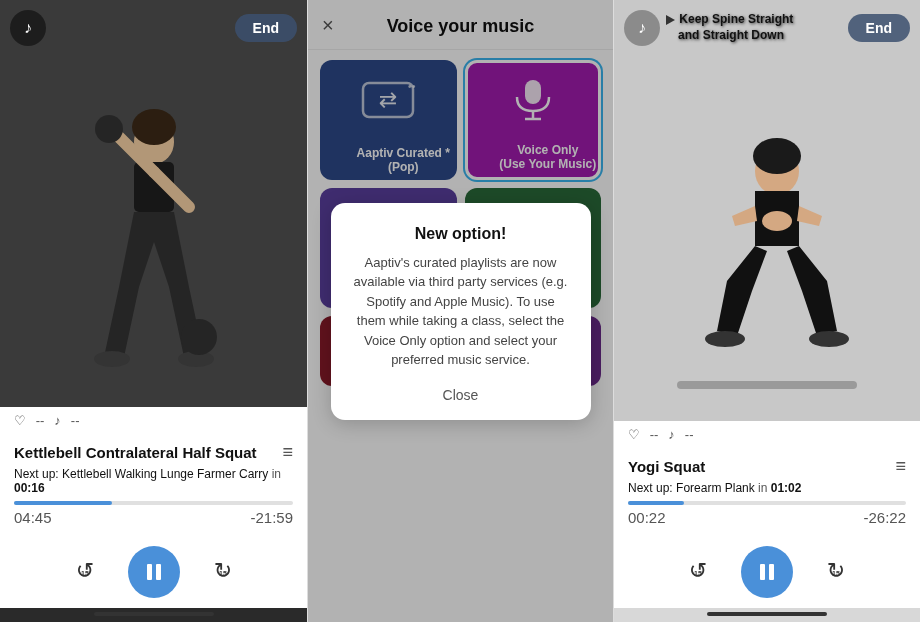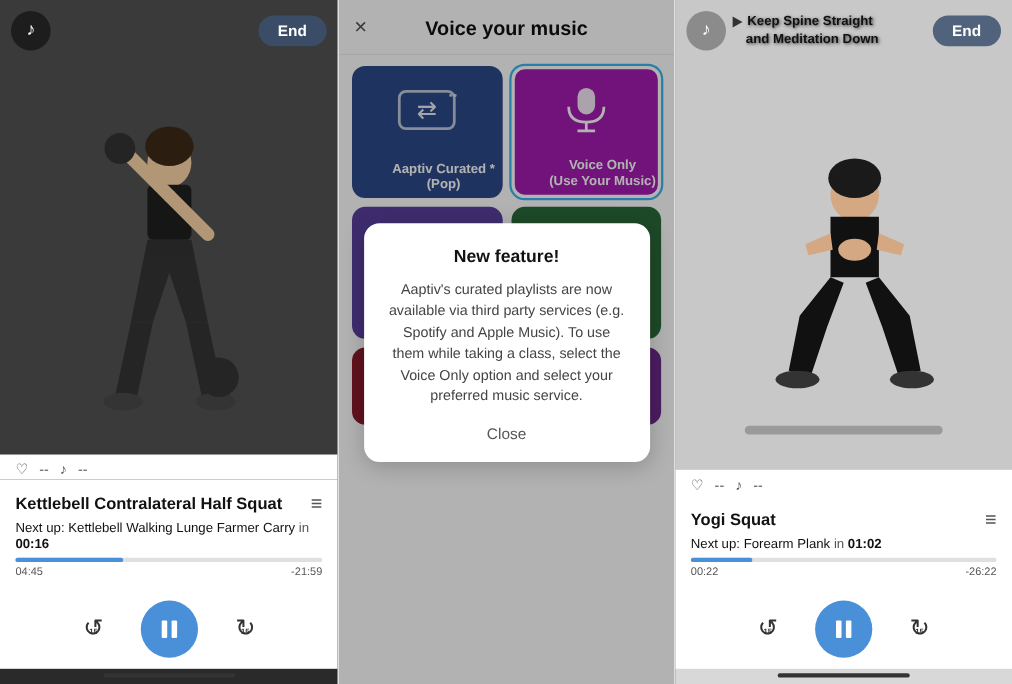--- a/index.html
+++ b/index.html
@@ -173,21 +173,21 @@
     .progress-fill-right {
       width: 20%;
       height: 100%;
       background: #4a90d9;
       border-radius: 2px;
     }
 
     .time-row {
       display: flex;
       justify-content: space-between;
-      font-size: 10px;
+      font-size: 15px;
       color: #555;
       margin-bottom: 8px;
     }
 
     
     .controls-row {
       background: #fff;
       display: flex;
       align-items: center;
       justify-content: center;
@@ -503,41 +503,41 @@
     <div class="music-tile tile-bottom1" style="height:70px;">
       <div class="music-tile-icon" style="font-size:30px;">🎧</div>
     </div>
     <div class="music-tile tile-bottom2" style="height:70px;">
       <div class="music-tile-icon" style="font-size:30px;">🎵</div>
     </div>
   </div>
 
   <div class="popup-overlay">
     <div class="popup-card">
-      <div class="popup-title">New feature!</div>
+      <div class="popup-title">New option!</div>
       <div class="popup-body">Aaptiv's curated playlists are now available via third party services (e.g. Spotify and Apple Music). To use them while taking a class, select the Voice Only option and select your preferred music service.</div>
       <button class="popup-close-btn">Close</button>
     </div>
   </div>
 
   <div class="home-indicator" style="background:#ccc;"></div>
 </div>
 
 <div class="panel panel-right">
   <div class="workout-video workout-video-right">
     <div class="video-top-bar">
       <button class="music-btn" style="background:rgba(0,0,0,0.3);">♪</button>
       <button class="end-btn">End</button>
     </div>
     <div class="pose-overlay">
       <svg width="12" height="12" viewBox="0 0 12 12" style="display:inline;vertical-align:middle;">
         <polygon points="2,1 11,6 2,11" fill="#333"></polygon>
       </svg>
       <span style="color:#111; font-size:12px;">Keep Spine Straight</span><br>
-      <span style="color:#111; font-size:12px; margin-left:14px;">and Meditation Down</span>
+      <span style="color:#111; font-size:12px; margin-left:14px;">and Straight Down</span>
     </div>
 
     <svg class="instructor-right" viewBox="0 0 200 330">
       <g>
 
         <rect x="10" y="290" width="180" height="8" rx="4" fill="#555" opacity="0.4"></rect>
 
         <ellipse cx="110" cy="80" rx="22" ry="24" fill="#d4a882"></ellipse>
 
         <ellipse cx="110" cy="65" rx="24" ry="18" fill="#1a1a1a"></ellipse>

